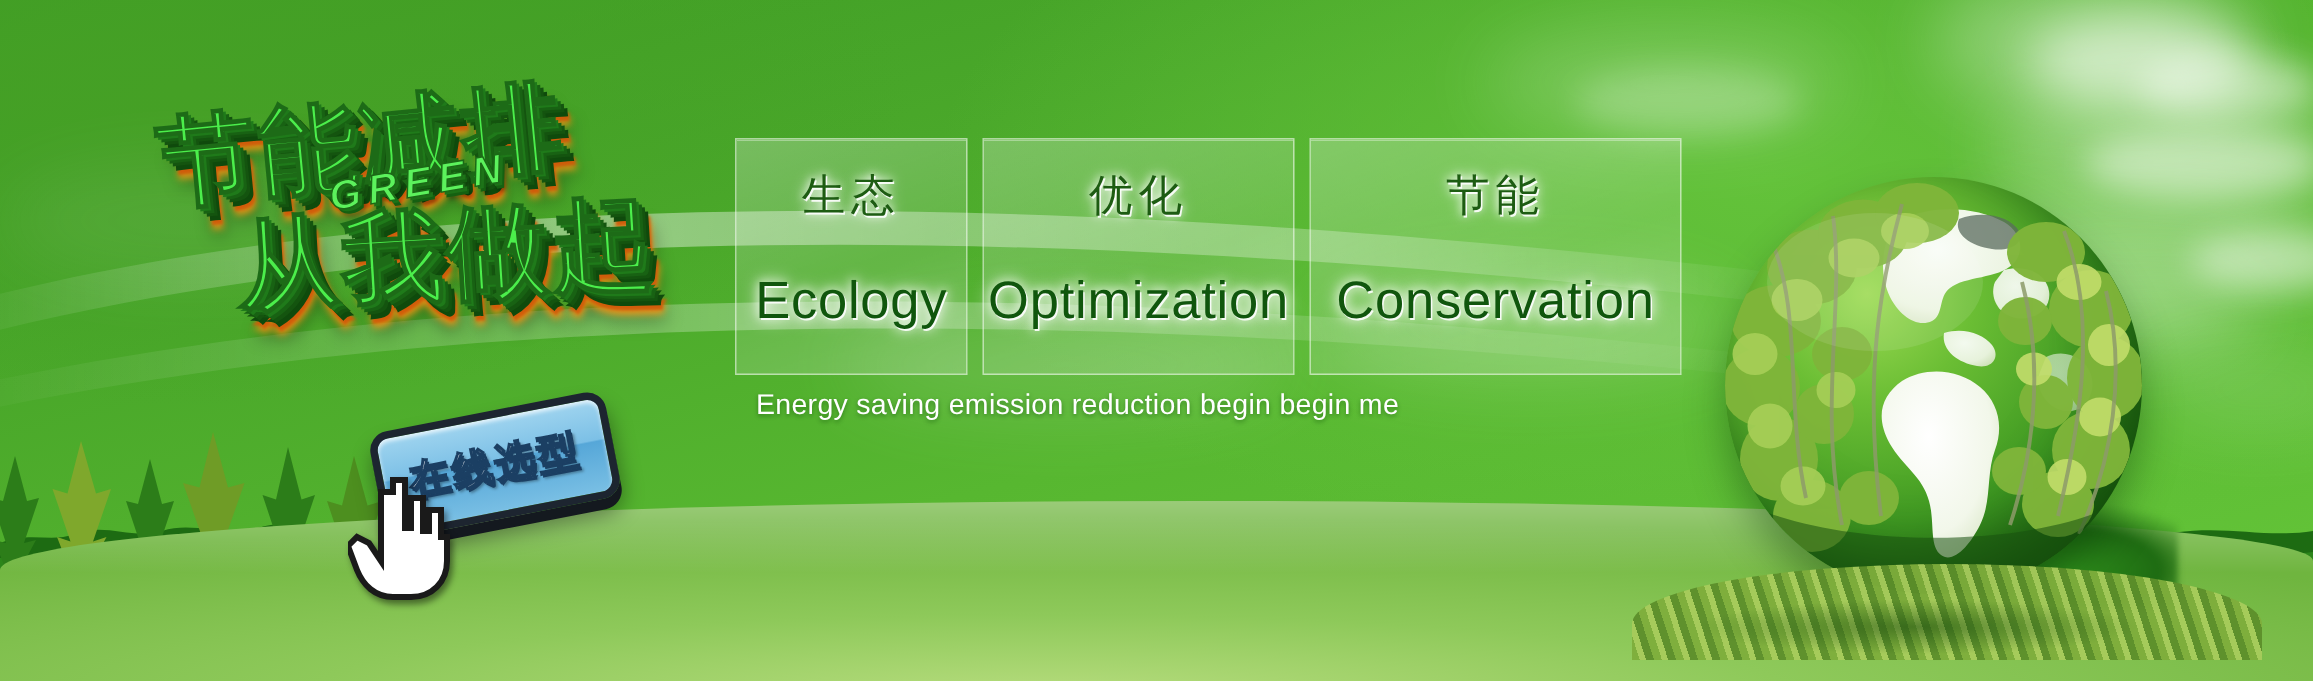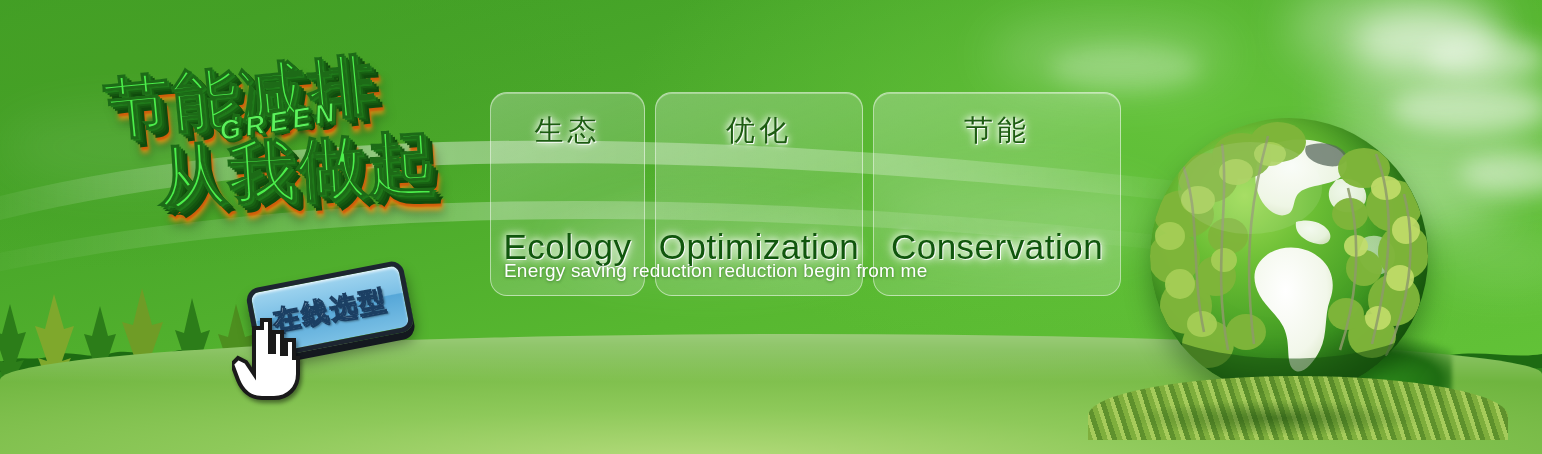--- a/index.html
+++ b/index.html
@@ -91,25 +91,25 @@
   }
   .cursor-hand{
     position:absolute; left:232px; top:318px; width:72px; height:82px;
     filter:drop-shadow(2px 3px 2px rgba(0,0,0,.45));
   }
   .cursor-hand svg{ width:100%; height:100%; display:block; }
 
   
   .cards{ position:absolute; left:490px; top:92px; display:flex; gap:10px; align-items:stretch; }
   .card{
-    border-radius:17px;
+    border-radius:0;
     background:linear-gradient(160deg, rgba(255,255,255,.26) 0%, rgba(255,255,255,.12) 55%, rgba(255,255,255,.20) 100%);
     border:1px solid rgba(255,255,255,.48);
     box-shadow:inset 0 1px 0 rgba(255,255,255,.35);
-    height:204px; padding:18px 18px 14px;
+    height:158px; padding:18px 18px 14px;
     display:flex; flex-direction:column; align-items:center; justify-content:space-between;
   }
   .card .zh{
     font-size:29px; color:#1d5c12; font-weight:normal; letter-spacing:4px;
     text-shadow:0 0 6px #ffffff, 0 0 10px #ffffff, 1px 1px 0 rgba(255,255,255,.9);
   }
   .card .en{
     font-size:35px; color:#10560d; letter-spacing:.5px; padding-bottom:14px;
     text-shadow:0 0 7px #ffffff, 0 0 12px rgba(255,255,255,.95), 1px 1px 0 rgba(255,255,255,.9);
   }
@@ -252,21 +252,21 @@
     <div class="card c3">
       <div class="zh">优化</div>
       <div class="en">Optimization</div>
     </div>
     <div class="card c2">
       <div class="zh">节能</div>
       <div class="en">Conservation</div>
     </div>
   </div>
 
-  <div class="tagline">Energy saving reduction reduction begin from me</div>
+  <div class="tagline">Energy saving emission reduction begin begin me</div>
 
   <div class="globe-wrap">
     <div class="bush"></div>
     <div class="globe">
       <svg viewBox="0 0 278 278">
         <defs>
           <radialGradient id="cont" cx="40%" cy="35%" r="75%">
             <stop offset="0" stop-color="#ffffff"></stop>
             <stop offset="0.7" stop-color="#f2f7ea"></stop>
             <stop offset="1" stop-color="#d9e6c6"></stop>

